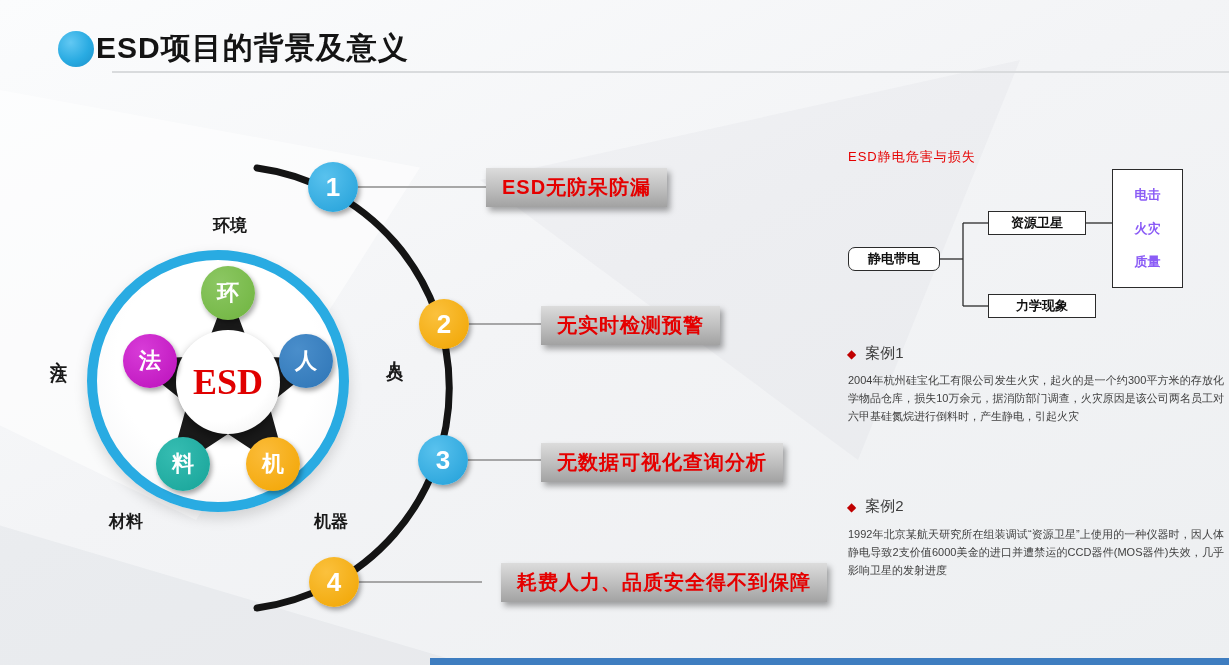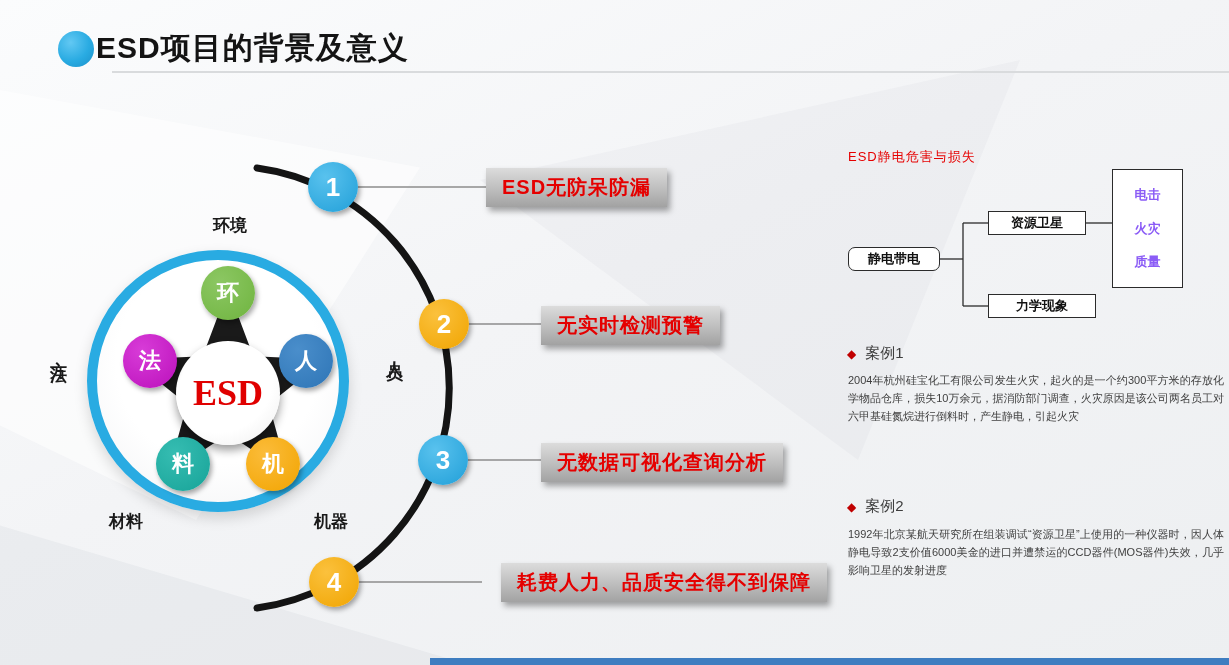--- a/index.html
+++ b/index.html
@@ -24,21 +24,21 @@
   .page-title { font-size:30px; font-weight:800; color:#141414; letter-spacing:1px; }
   .title-rule { position:absolute; left:112px; right:0; top:71px; height:2px; background:#d9dbdd; }
 
   
   .ring { position:absolute; left:87px; top:250px; width:262px; height:262px;
           border:10px solid #29abe2; border-radius:50%;
           background:radial-gradient(circle at 50% 42%, #ffffff 55%, #f1f2f4 100%);
           box-shadow:0 6px 14px rgba(0,0,0,.15); }
   .overlay { position:absolute; left:0; top:0; pointer-events:none; }
 
-  .esd-center { position:absolute; left:176px; top:341px; width:104px; height:104px; border-radius:50%;
+  .esd-center { position:absolute; left:176px; top:330px; width:104px; height:104px; border-radius:50%;
                 background:radial-gradient(circle at 40% 35%, #ffffff 60%, #ececec 100%);
                 box-shadow:0 5px 10px rgba(0,0,0,.4);
                 display:flex; align-items:center; justify-content:center;
                 font-family:"Liberation Serif","DejaVu Serif",serif;
                 font-size:36px; font-weight:700; color:#e00000; }
 
   .node { position:absolute; width:54px; height:54px; border-radius:50%;
           display:flex; align-items:center; justify-content:center;
           color:#ffffff; font-weight:700; font-size:22px;
           box-shadow:2px 3px 5px rgba(0,0,0,.35); }

